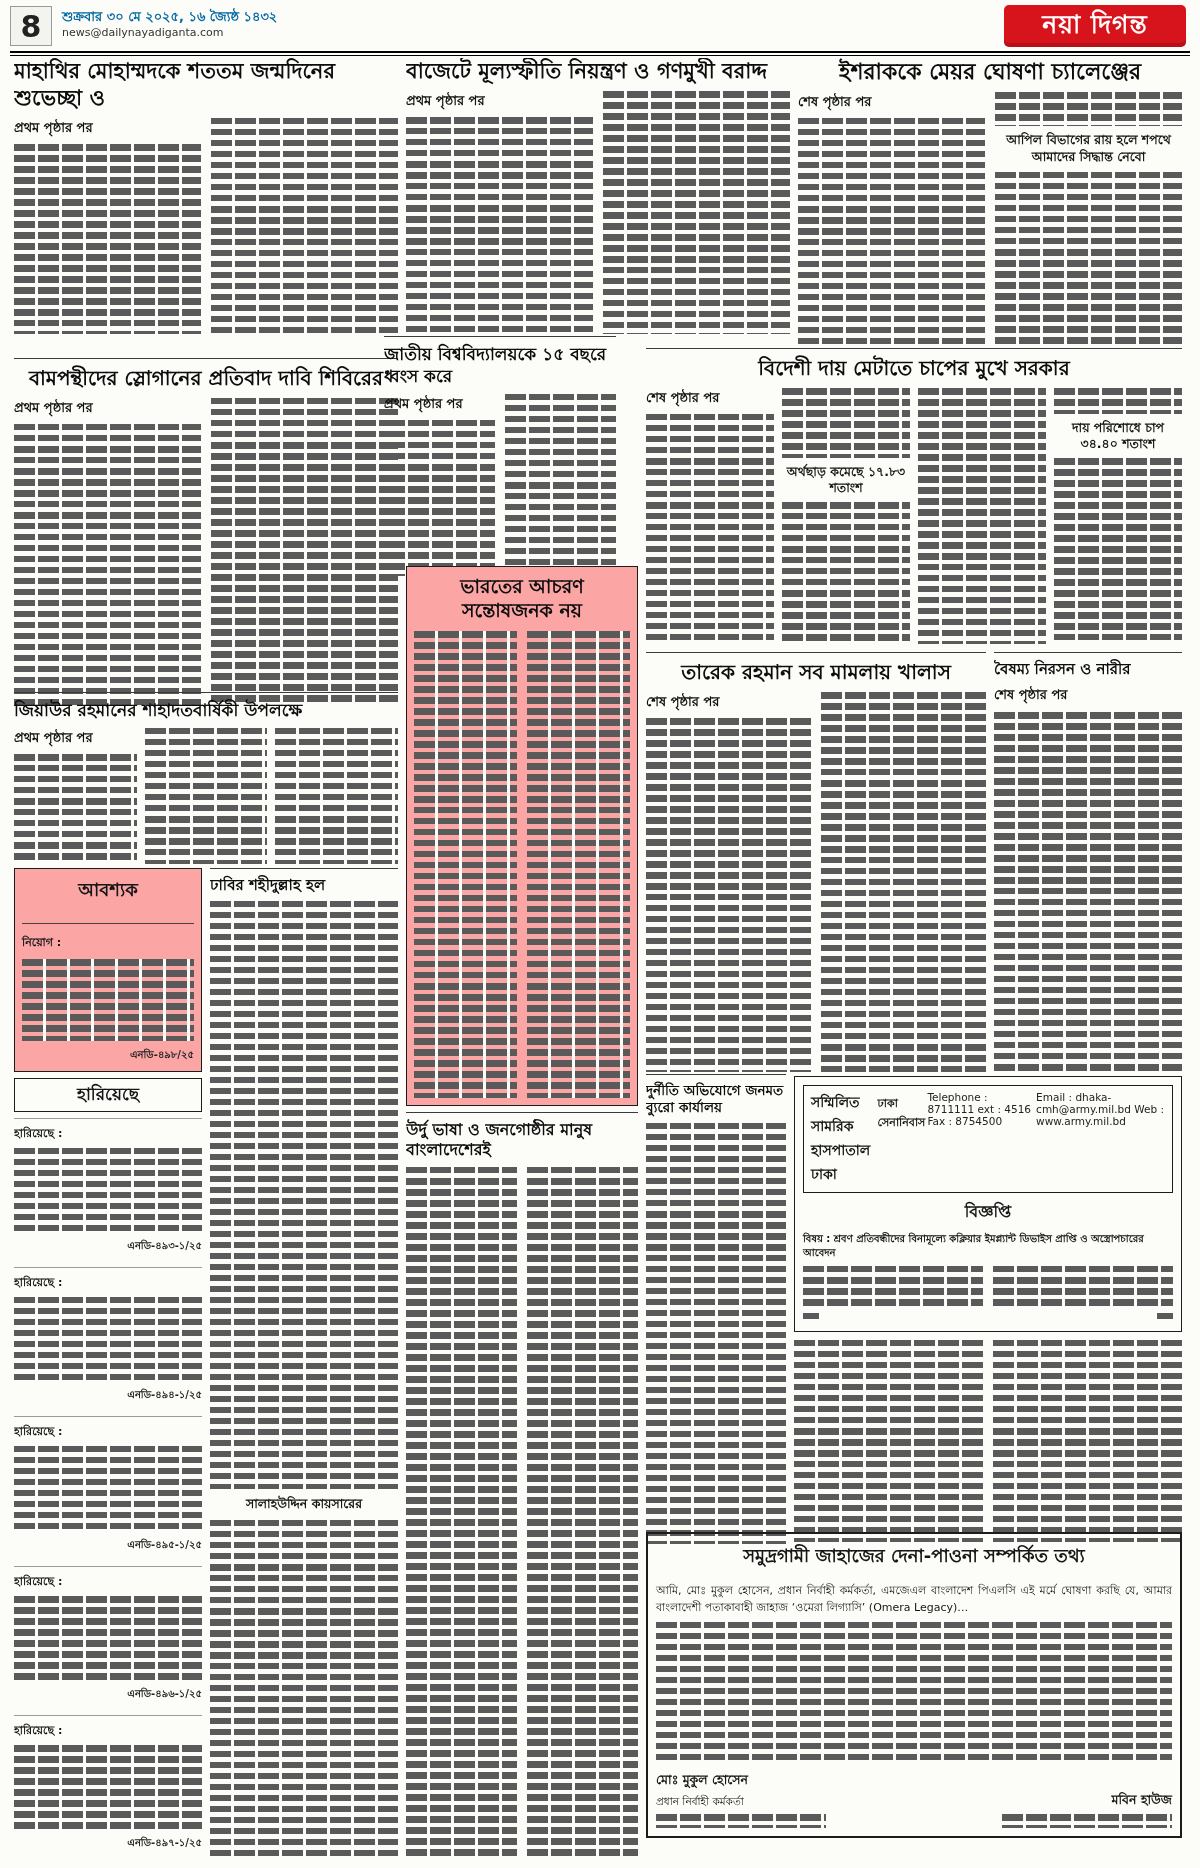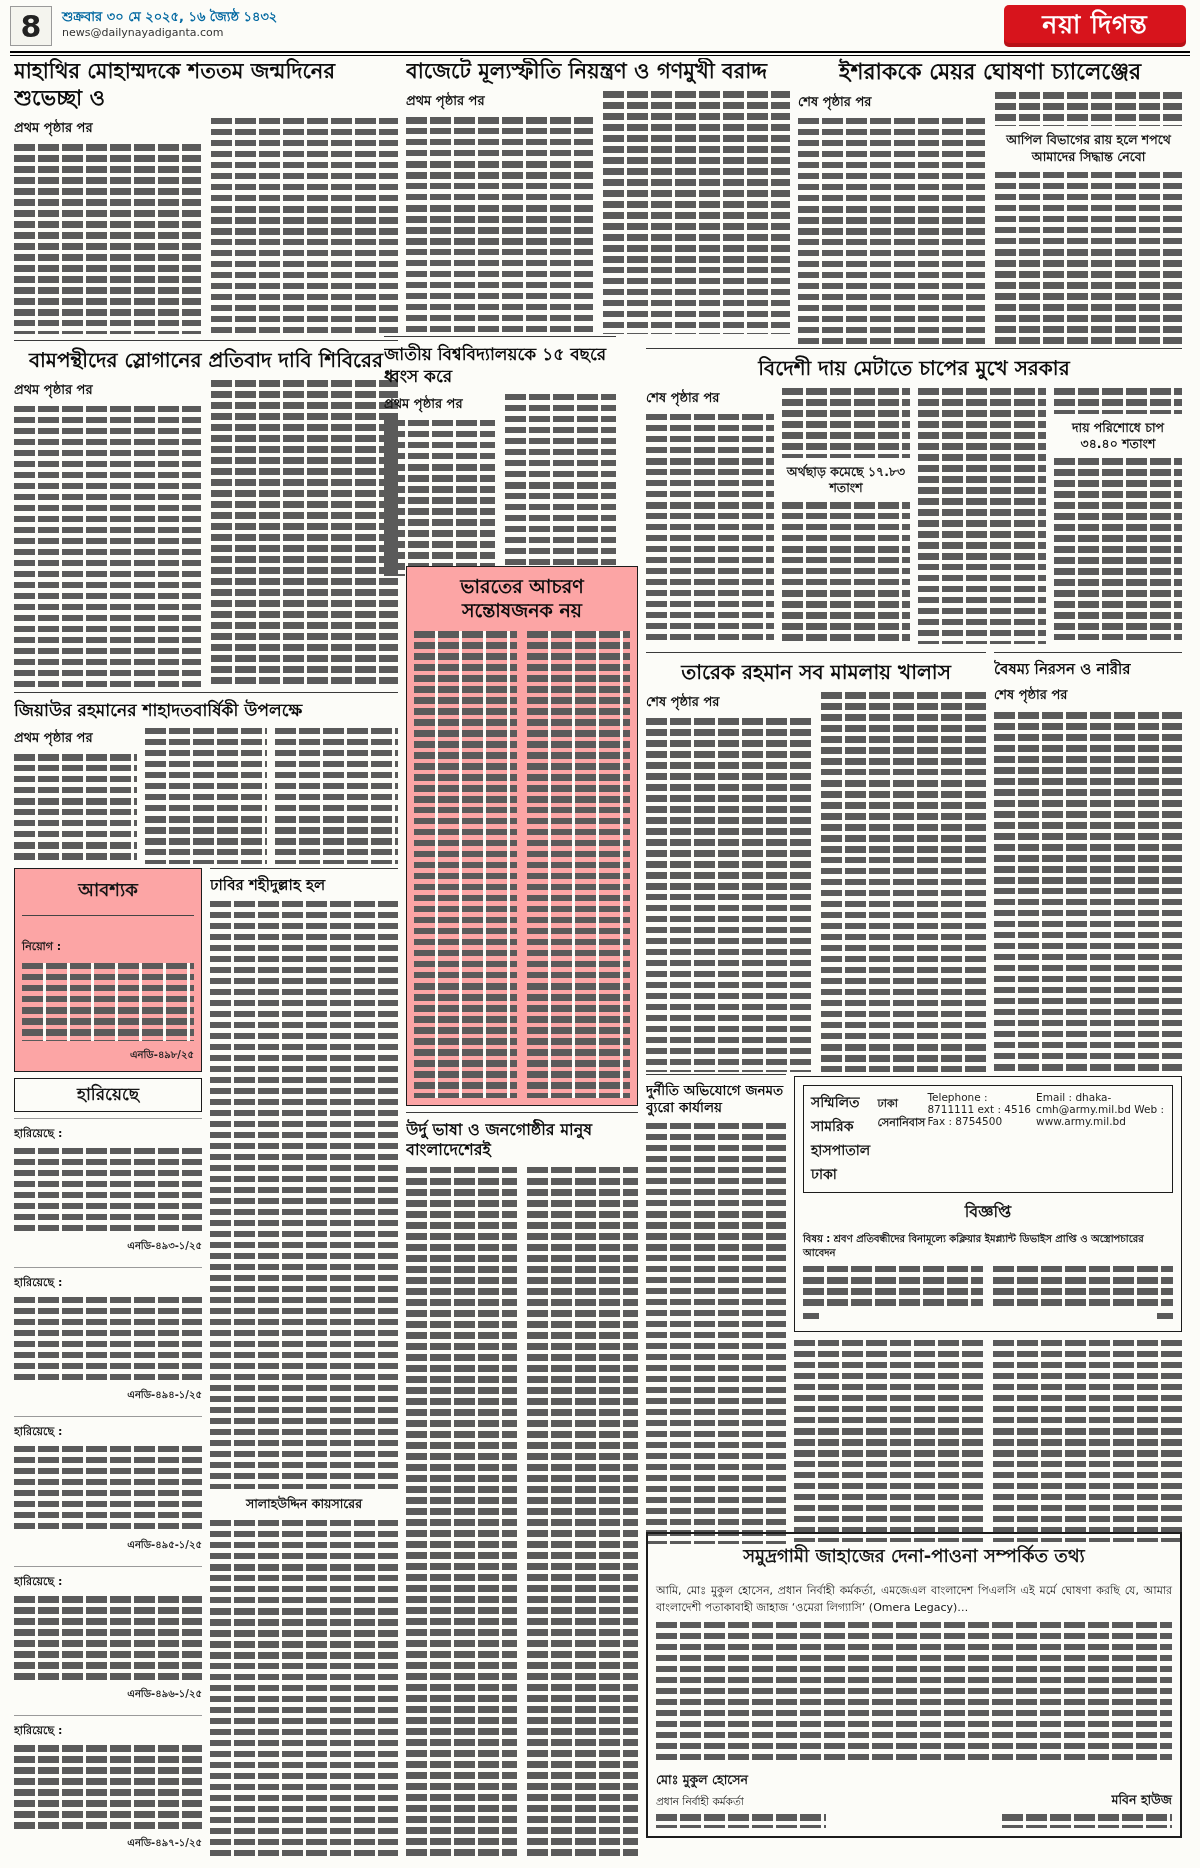--- a/index.html
+++ b/index.html
@@ -49,21 +49,21 @@
   .stat{font-size:12.5px;font-weight:bold;text-align:center;line-height:1.3;padding:1px 0}
   
   .tx{
     flex:1 1 auto;min-height:10px;
     background-image:
       repeating-linear-gradient(to right,transparent 0 21px,#fcfcf8 21px 24px),
       repeating-linear-gradient(to bottom,#5a5a5a 0 6.5px,transparent 6.5px 11px);
   }
   
   .boxad{border:1.5px solid #1c1c1c;padding:7px;background:#fca5a5}
-  .boxtitle{font-size:18px;font-weight:bold;text-align:center;padding-bottom:8px;margin-bottom:16px;border-bottom:1px solid #444}
+  .boxtitle{font-size:18px;font-weight:bold;text-align:center;padding-bottom:16px;margin-bottom:4px;border-bottom:1px solid #444}
   .lead{font-size:11px;font-weight:bold}
   .code{font-size:10px;font-weight:bold;text-align:right;color:#222}
   .cls-title{border:1.5px solid #1c1c1c;text-align:center;font-weight:bold;font-size:17px;padding:2px 0}
   .cls-entry{display:flex;flex-direction:column;gap:4px;flex:1;padding:6px 0;border-top:1px solid #9a9a9a}
   .cls-entry:first-of-type{border-top:none}
   .notice{border:1.5px solid #1c1c1c;padding:8px;display:flex;flex-direction:column;gap:6px}
   .cmh-head{border:1.5px solid #1c1c1c;padding:5px 7px;display:flex;gap:2px}
   .cmh-row{display:flex;justify-content:space-between;align-items:baseline}
   .cmh-name{font-size:14px;font-weight:bold}
   .cmh-place{font-size:11px;font-weight:bold}
@@ -129,21 +129,21 @@
         <div class="tx"></div>
       </div>
       <div class="coltx">
         <div class="tx" style="flex:0 0 34px"></div>
         <div class="subhead">আপিল বিভাগের রায় হলে শপথে আমাদের সিদ্ধান্ত নেবো</div>
         <div class="tx"></div>
       </div>
     </div>
   </section>
 
-  <section class="art cut" style="left:14px;top:340px;width:384px;height:348px">
+  <section class="art cut" style="left:14px;top:358px;width:384px;height:348px">
     <h2 class="hl h20">বামপন্থীদের স্লোগানের প্রতিবাদ দাবি শিবিরের</h2>
     <div class="cols">
       <div class="coltx">
         <div class="kick">প্রথম পৃষ্ঠার পর</div>
         <div class="tx"></div>
       </div>
       <div class="coltx">
           <div class="tx"></div>
         </div>
     </div>

